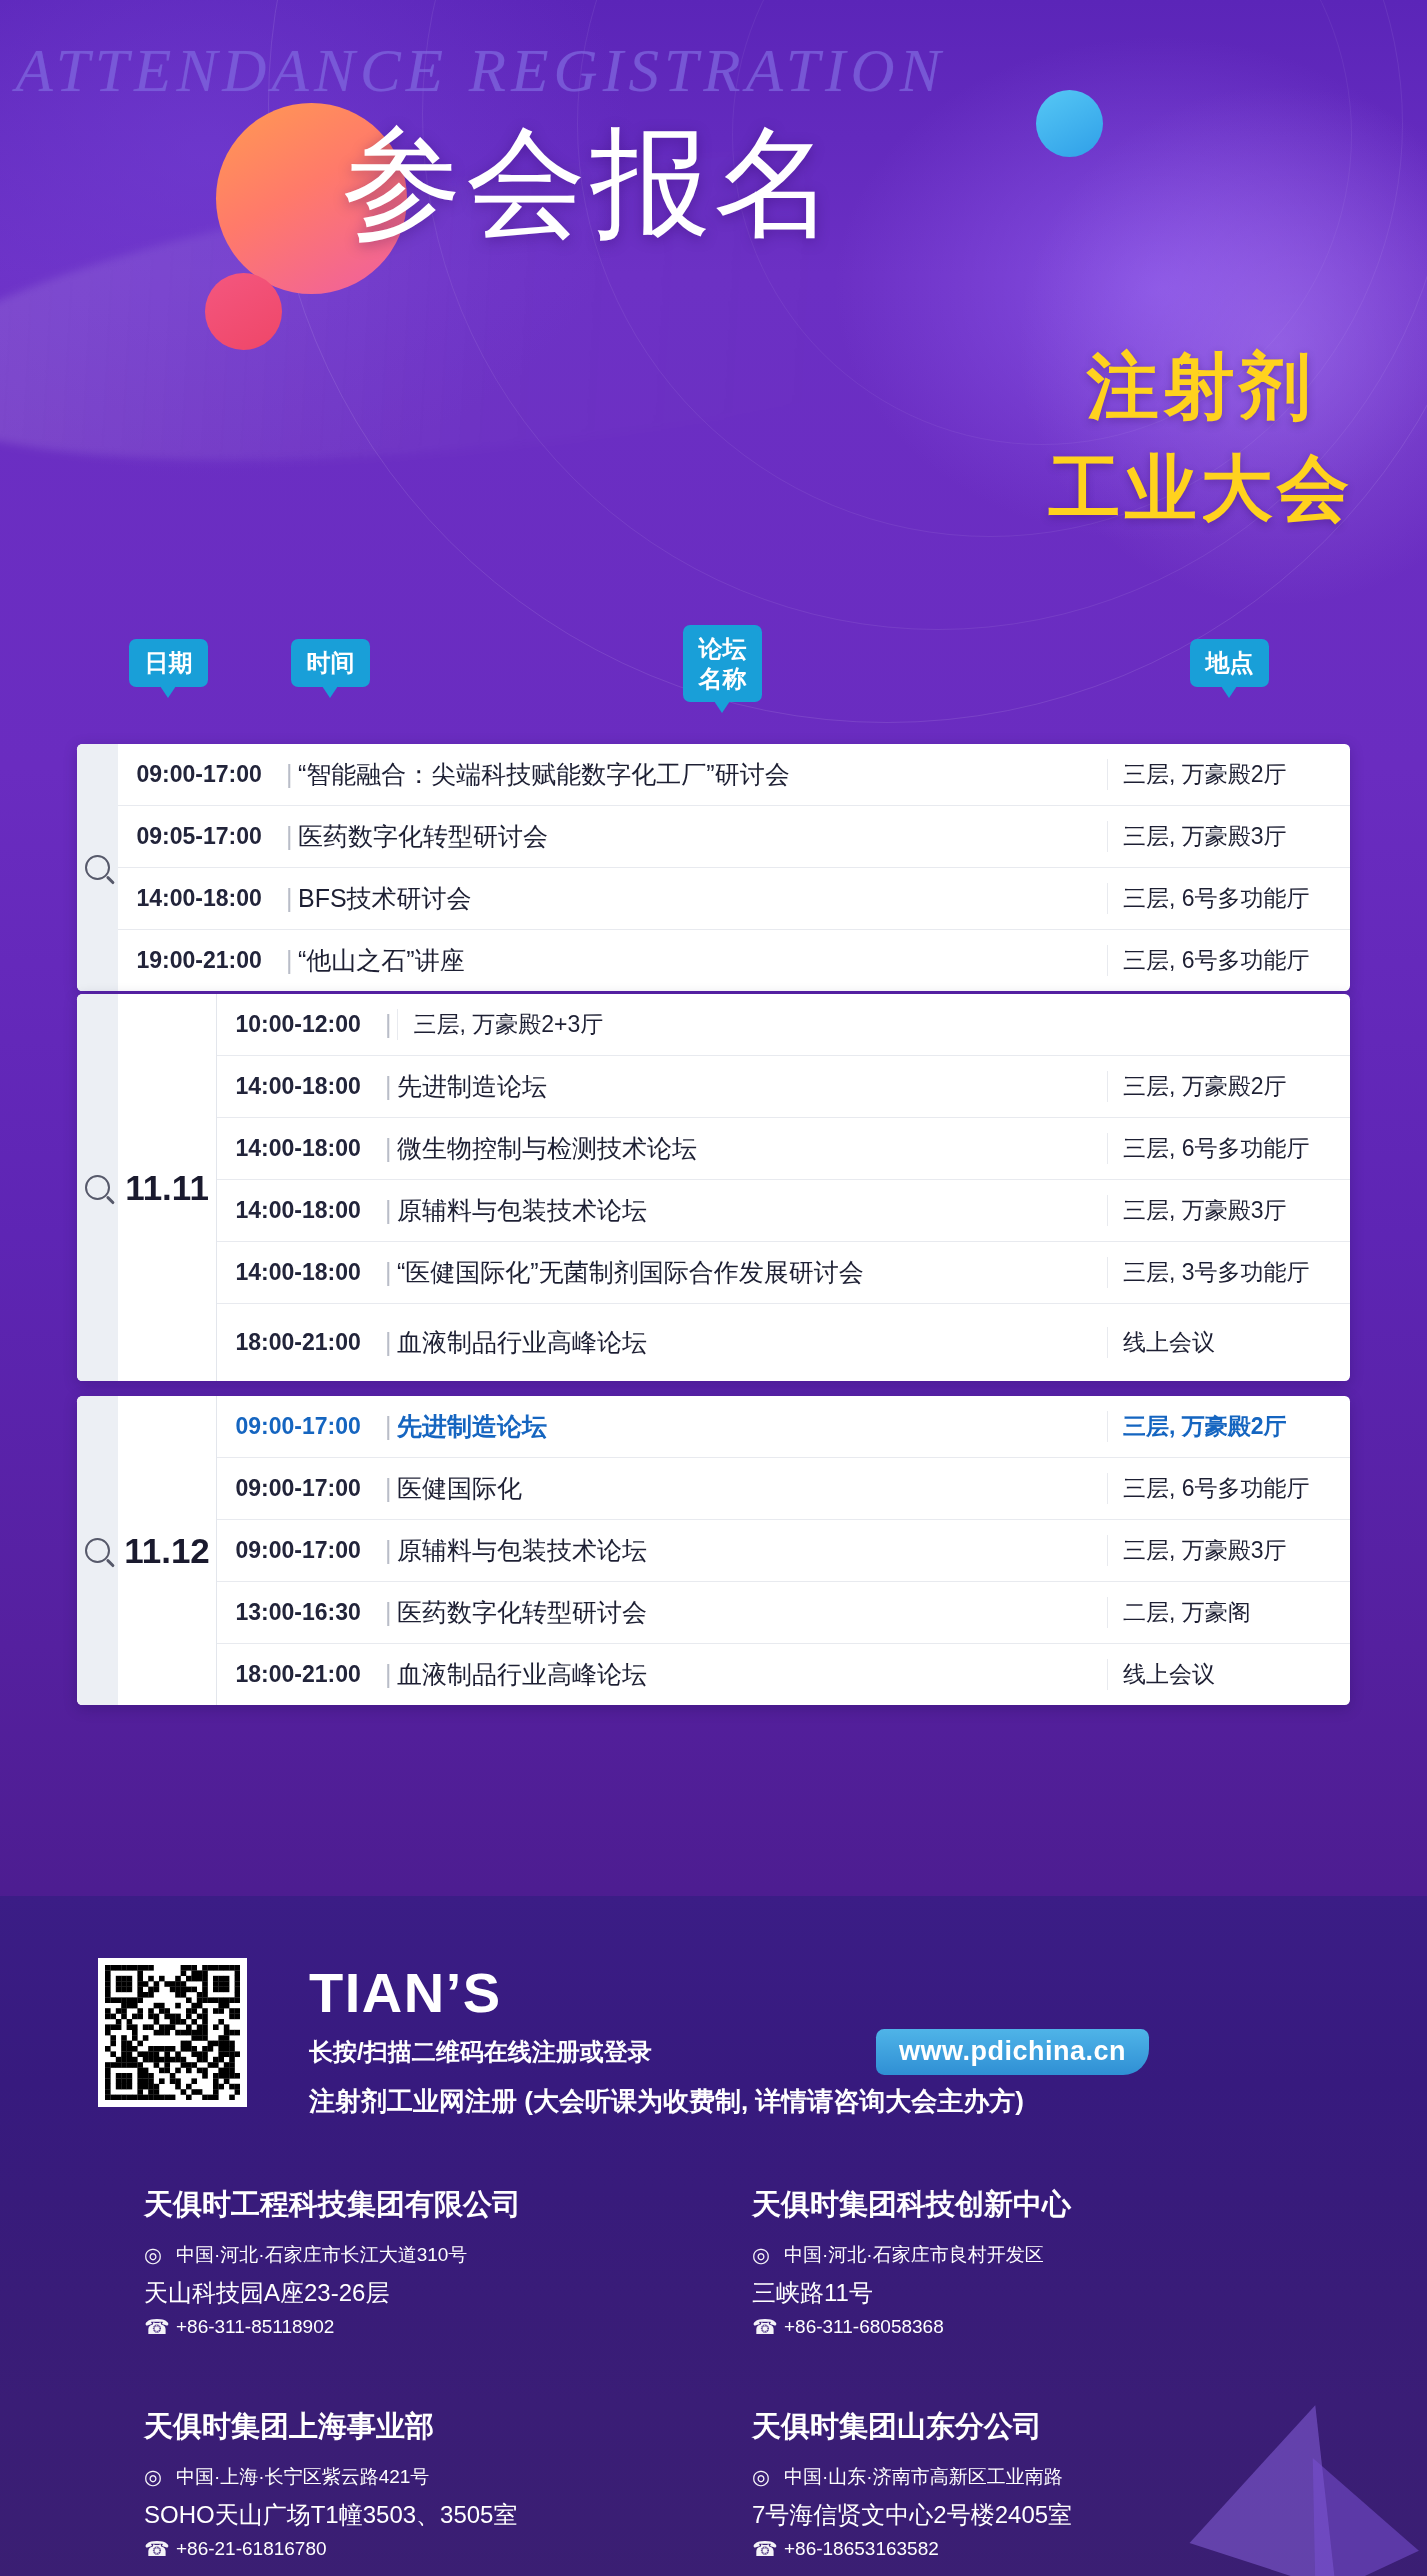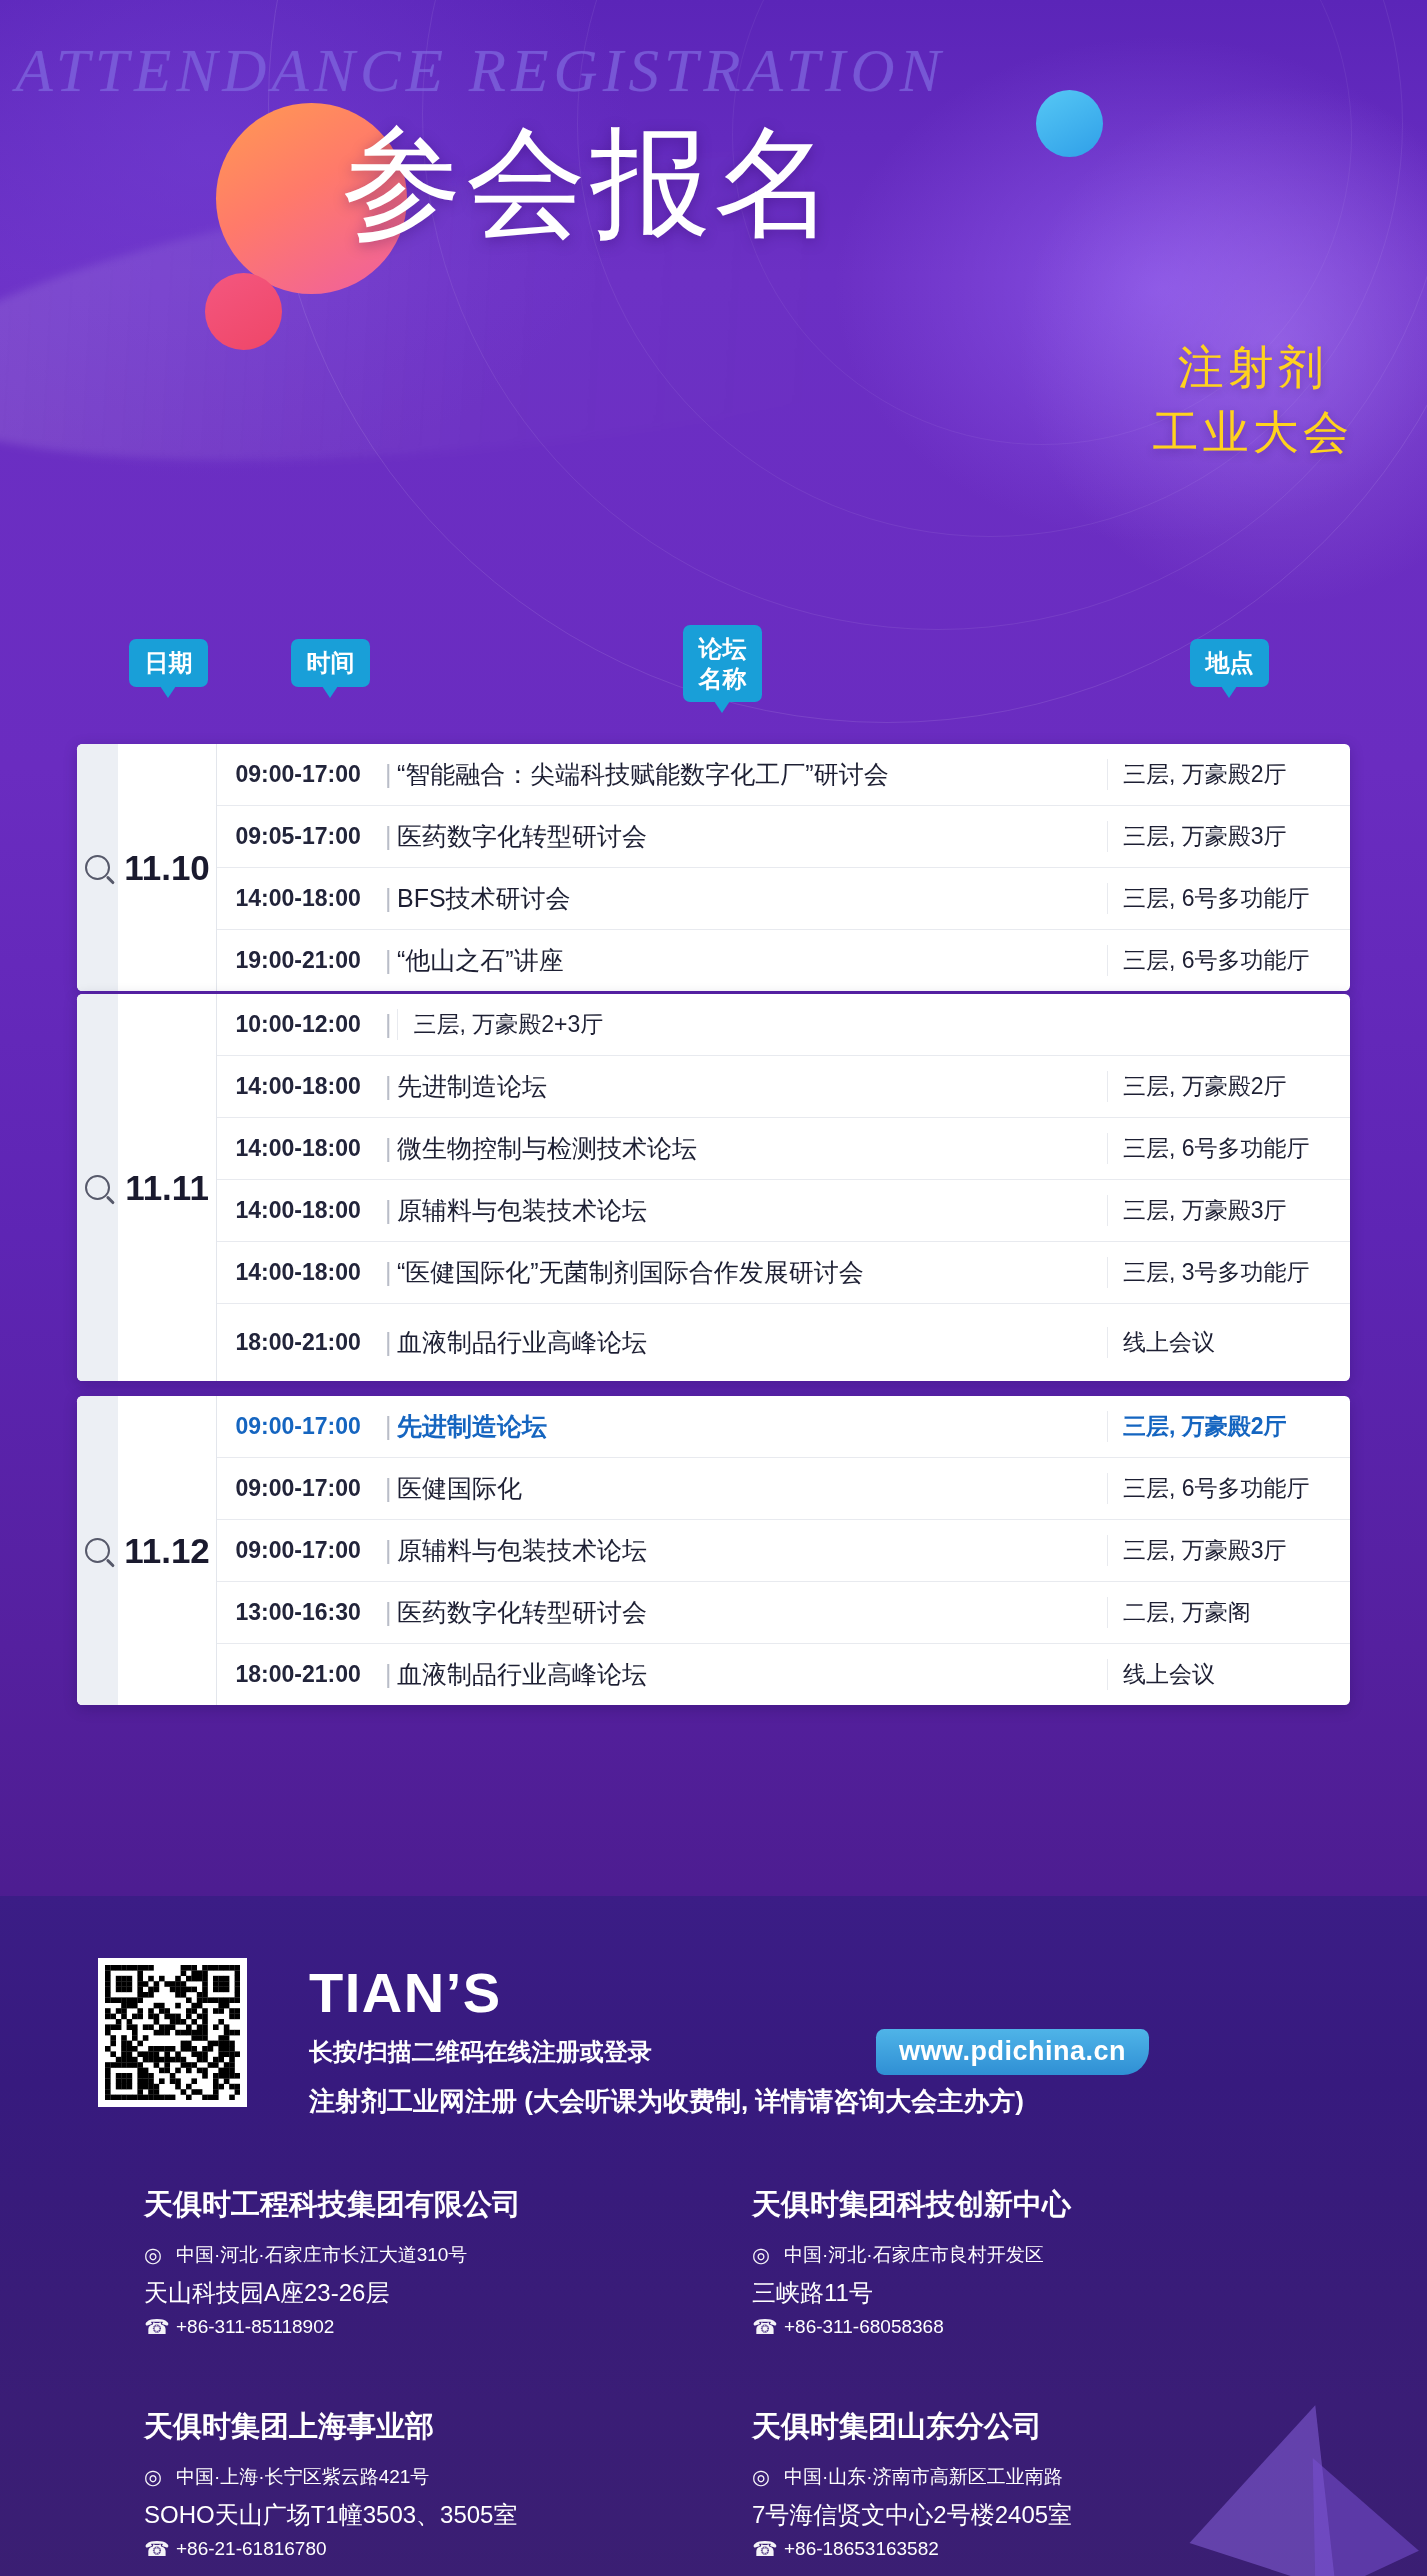--- a/index.html
+++ b/index.html
@@ -90,22 +90,22 @@
     white-space: nowrap;
     text-shadow: 0 3.1px 13.4px rgba(40,0,90,0.35);
   }
 
   .sub-title {
     position: absolute;
     right: 75px;
     top: 335px;
     text-align: center;
     color: #ffd21e;
-    font-weight: normal;
-    font-size: 46px;
+    font-weight: bold;
+    font-size: 72px;
     line-height: 1.42;
     letter-spacing: 4.1px;
     text-shadow: 0 3.1px 8.2px rgba(40,0,90,0.30);
   }
 
   
   .tag {
     position: absolute;
     background: #199fd8;
     color: #ffffff;
@@ -390,21 +390,20 @@
     <div>论坛</div>
     <div>名称</div>
   </div>
   <div class="tag place">地点</div>
 
   <div id="schedule-container">
       <div class="day-block" style="top: 744px;">
         <div class="day-left">
           <div class="magnifier"></div>
         </div>
-        <div class="day-num">11.10</div>
         <div class="day-rows">
           <div class="row">
             <div class="c-time">09:00-17:00</div>
             <div class="c-sep">|</div>
             <div class="c-name">“智能融合：尖端科技赋能数字化工厂”研讨会</div>
             <div class="c-place">三层, 万豪殿2厅</div>
           </div>
           <div class="row">
             <div class="c-time">09:05-17:00</div>
             <div class="c-sep">|</div>

